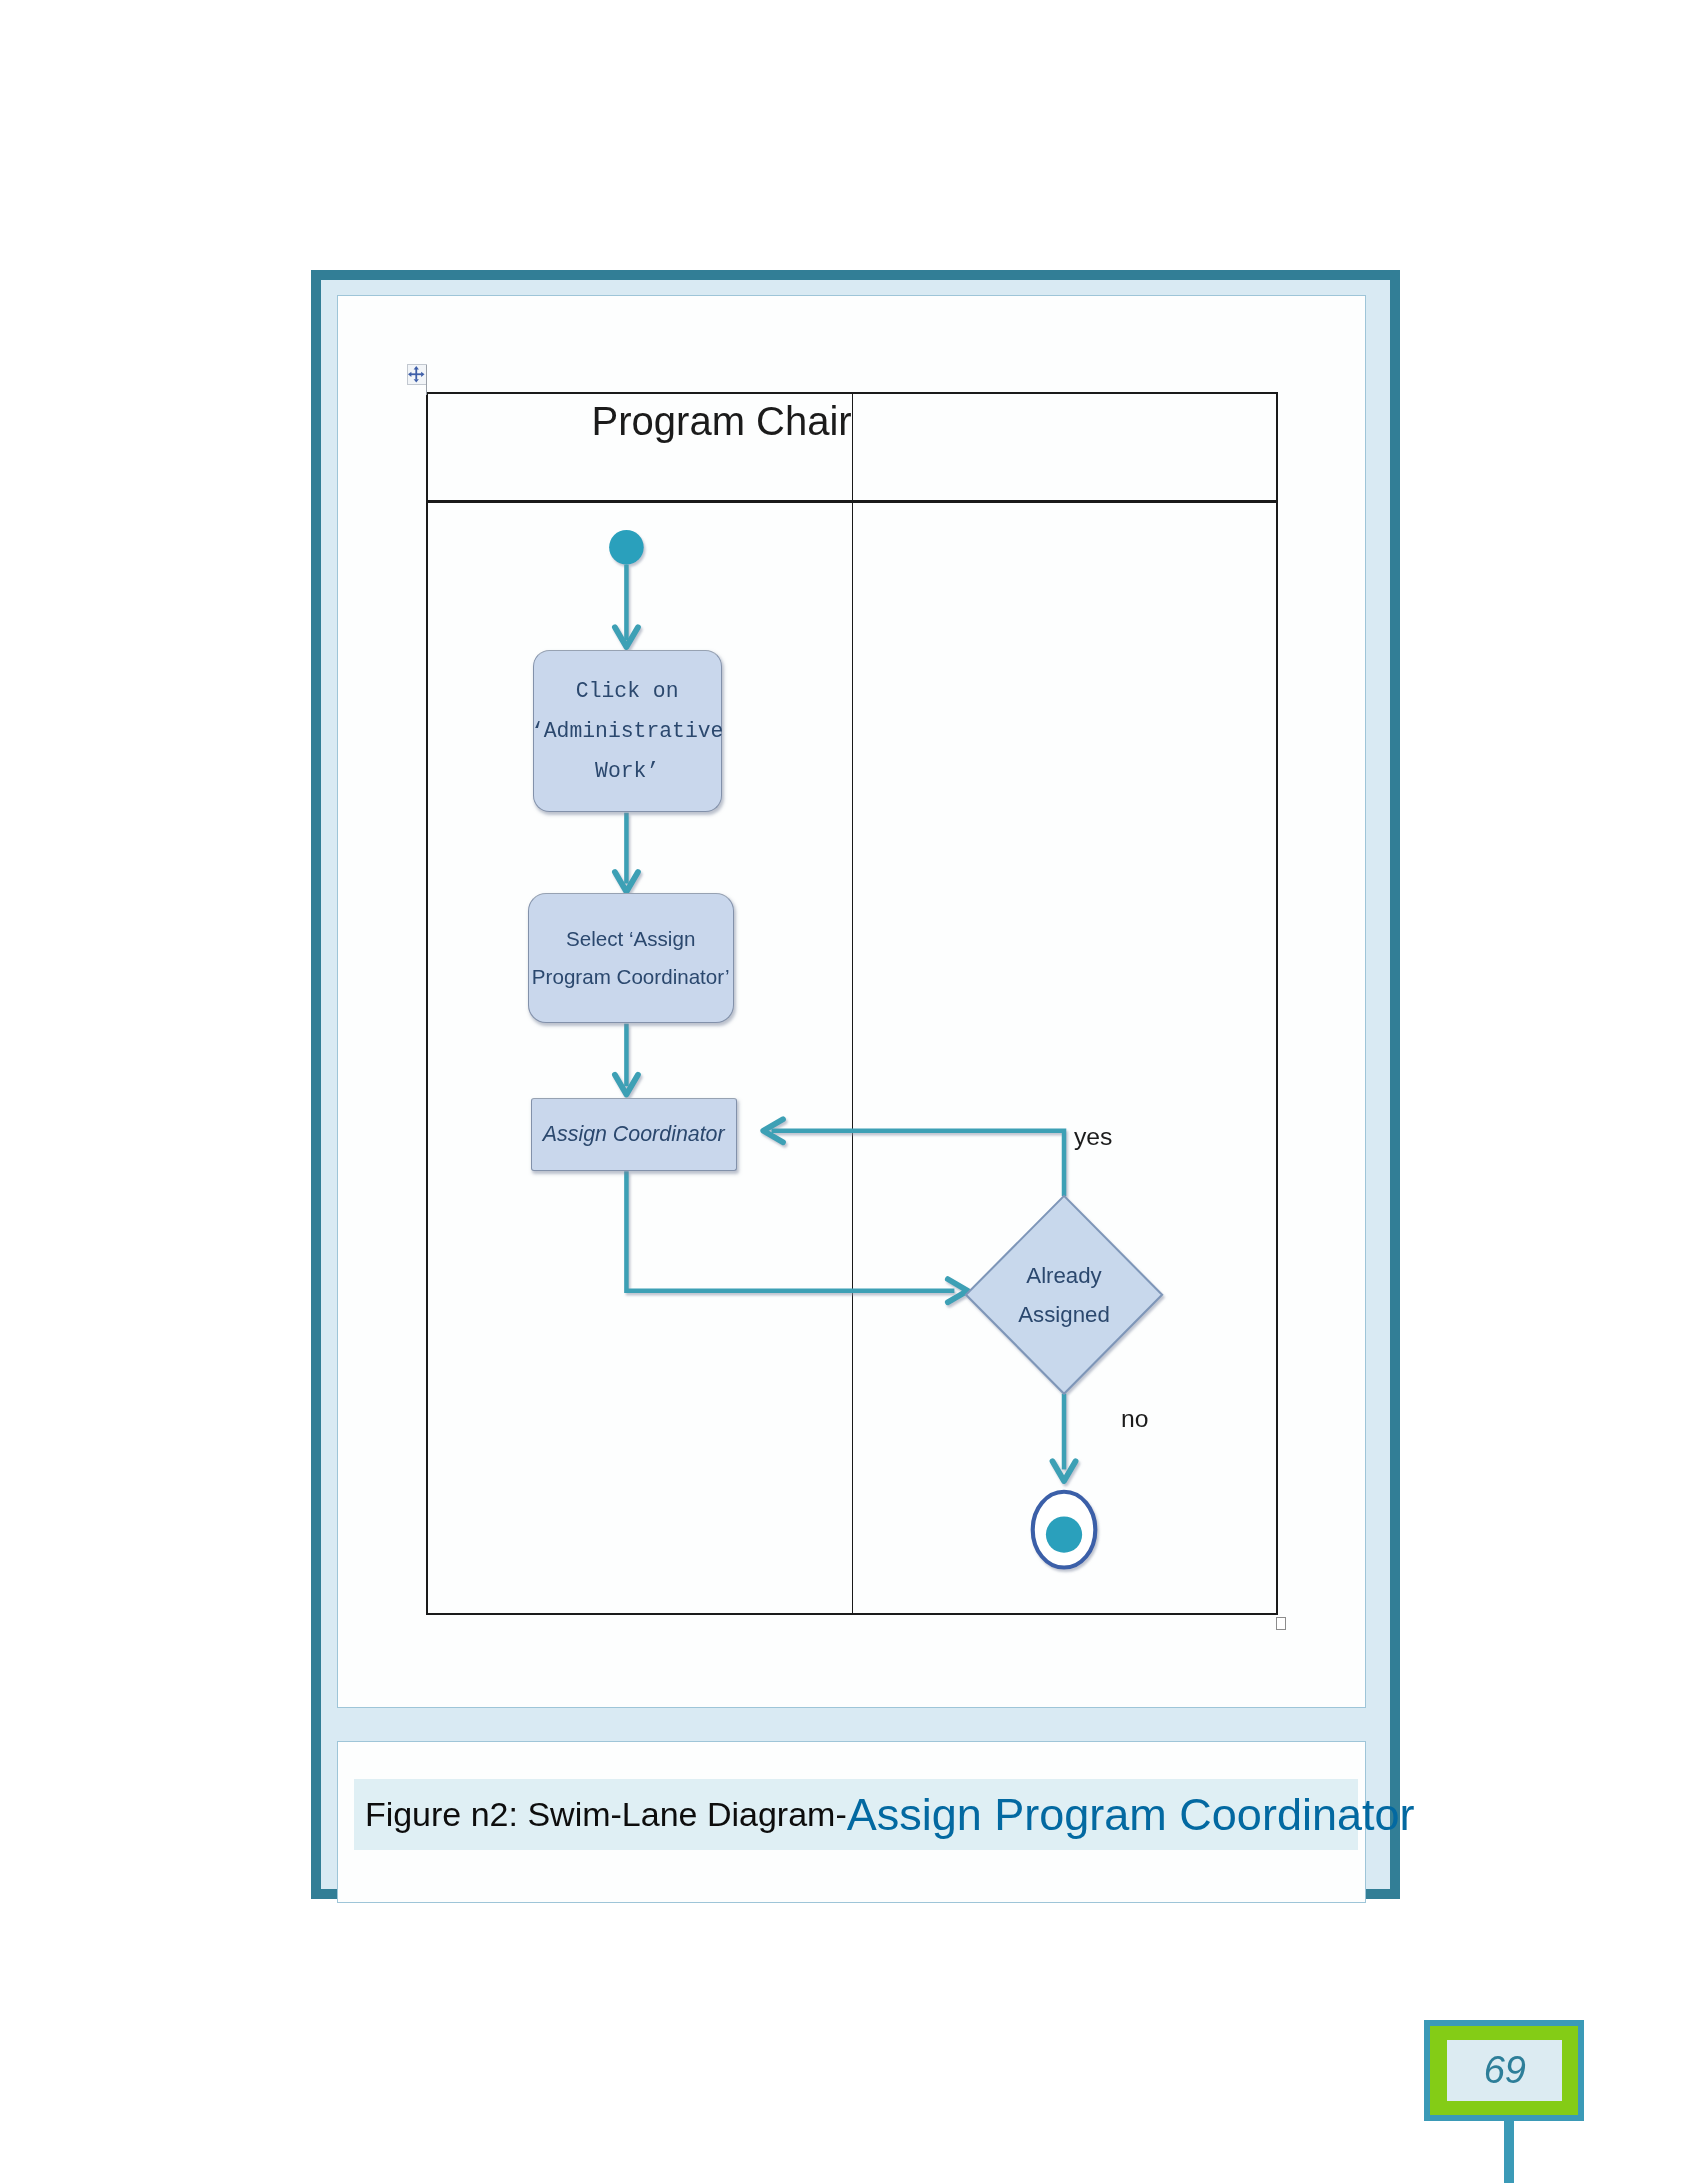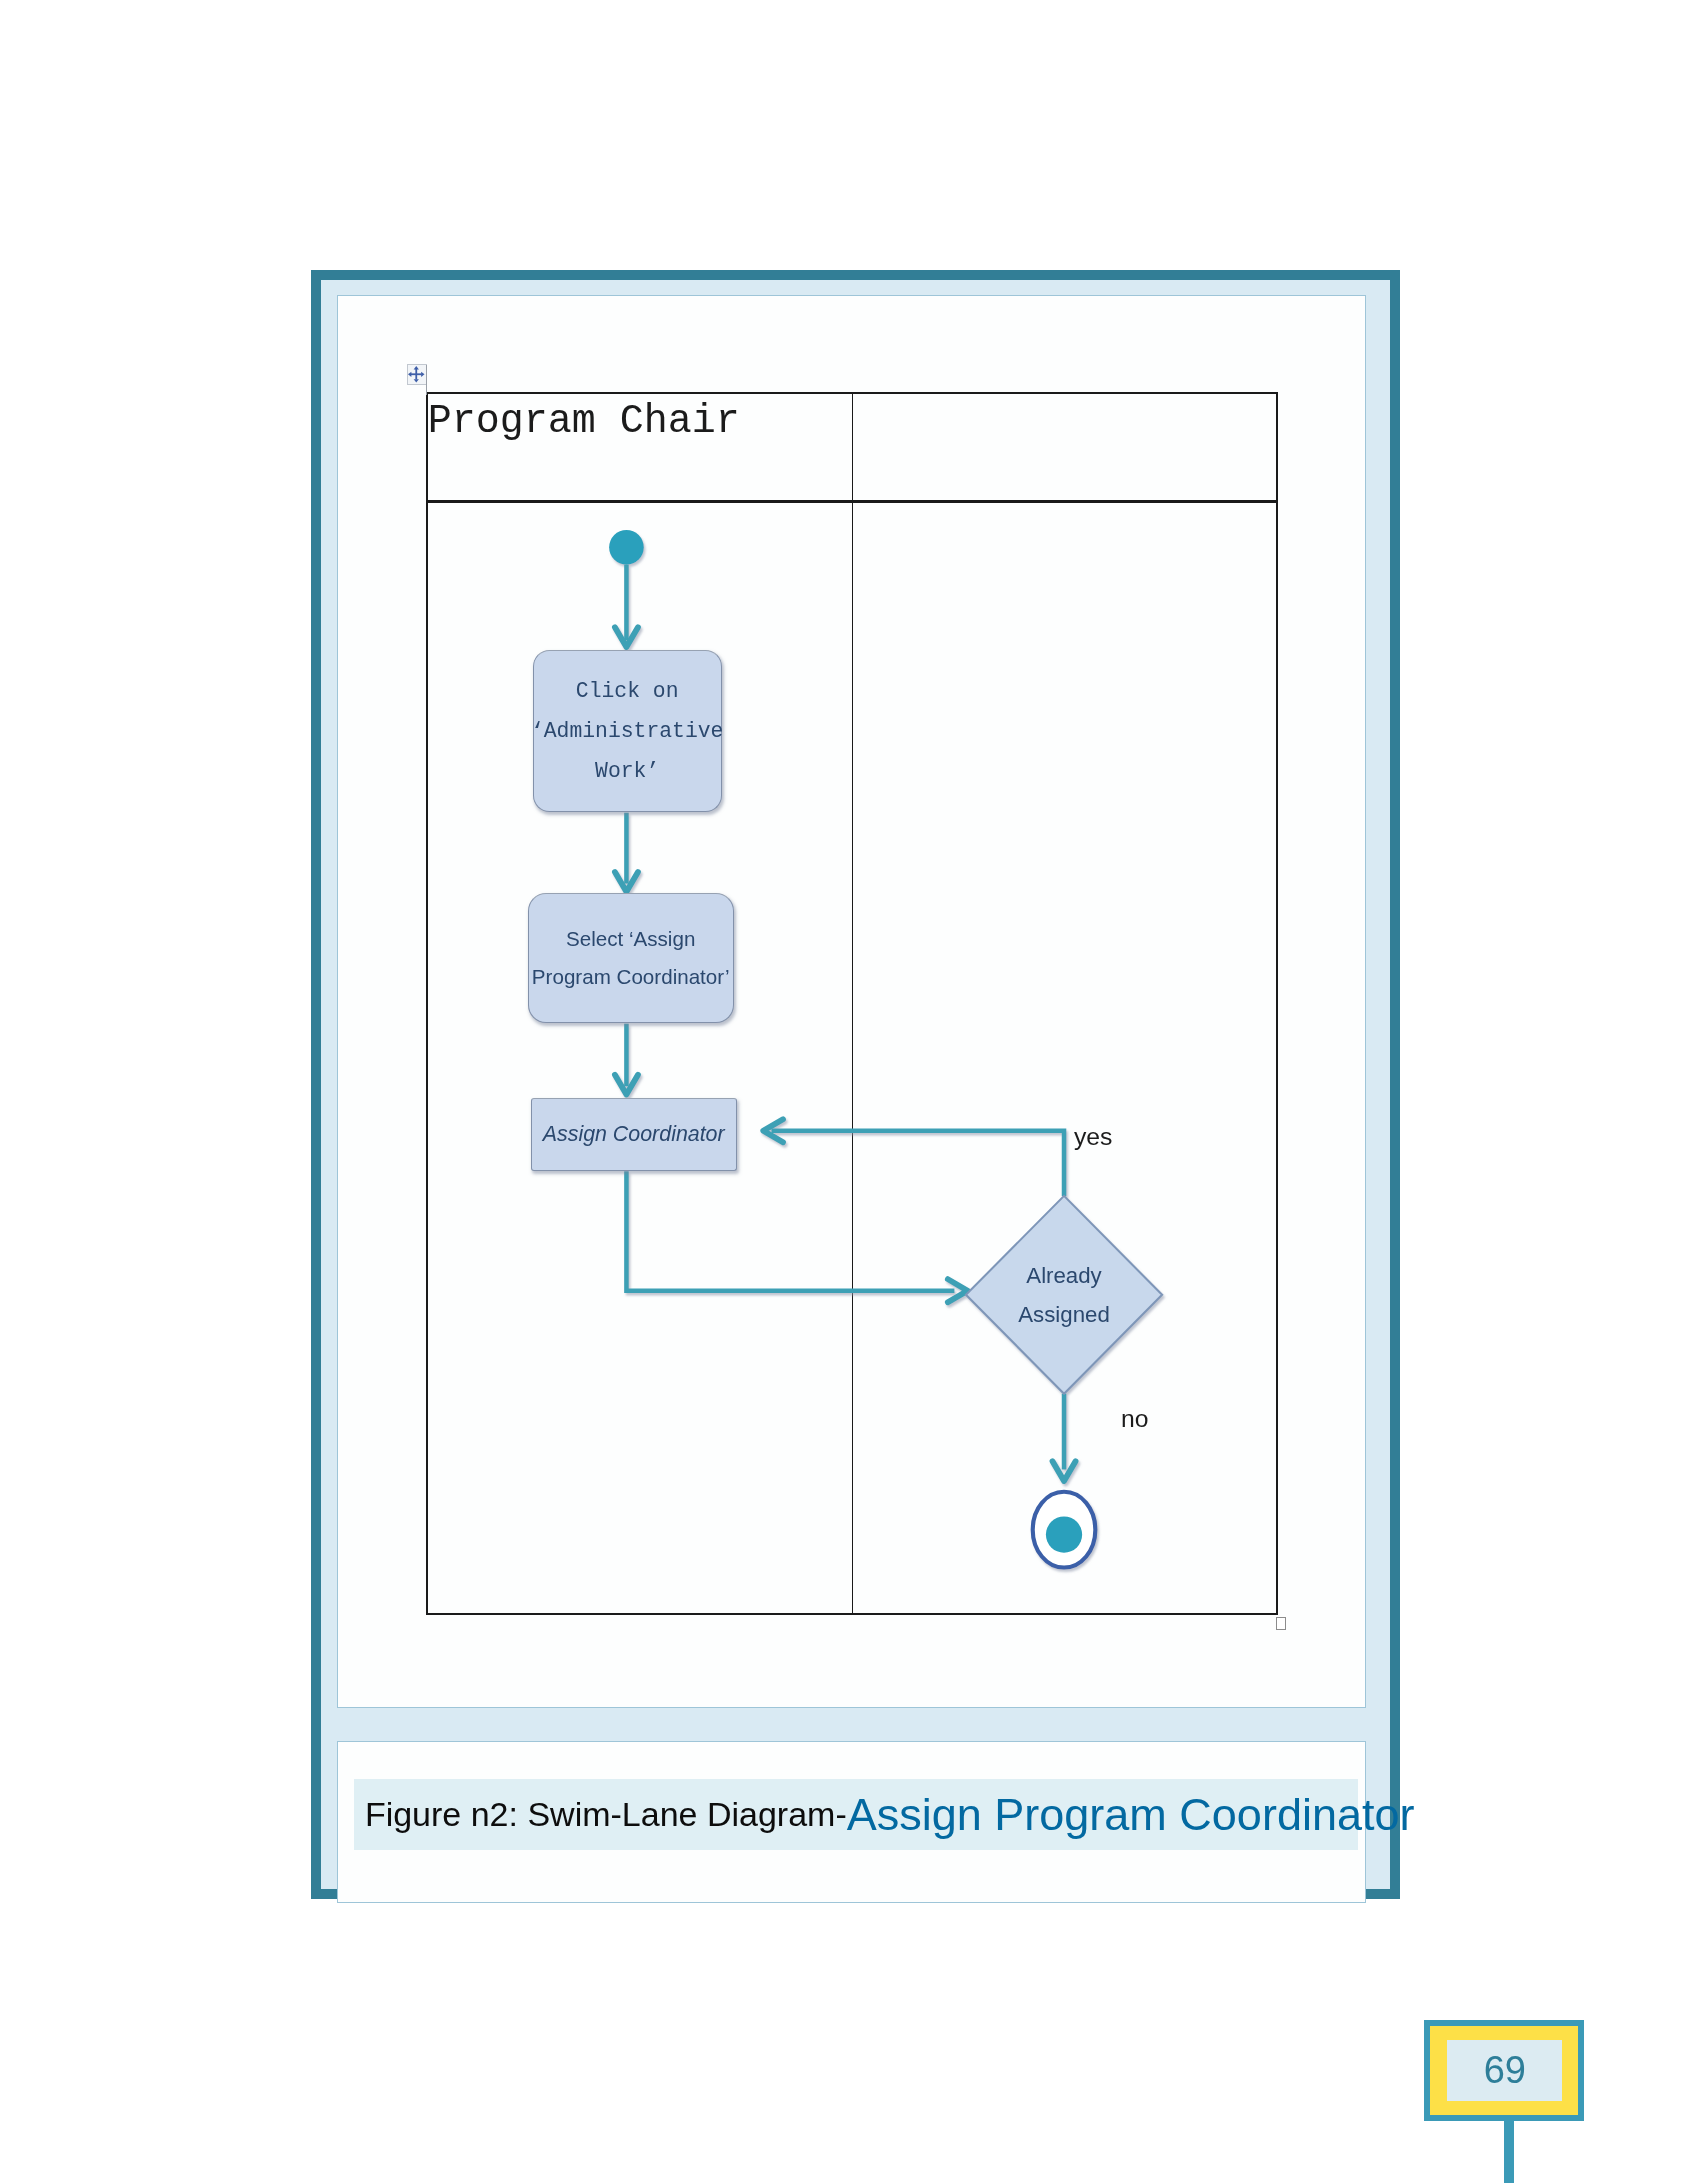--- a/index.html
+++ b/index.html
@@ -13,22 +13,22 @@
 
   .panel { position:absolute; background:#FDFEFE; border:1.6px solid #9EC5D8; }
   .diagram-panel { left:15.7px; top:15px; width:1029px; height:1413px; }
   .caption-panel { left:15.7px; top:1461px; width:1029px; height:162px; }
 
   
   .swim-table { position:absolute; left:88px; top:96px; width:852px; height:1223px;
                 border:2.5px solid #1A1A1A; background:transparent; z-index:1; }
   .header-sep { position:absolute; left:0; right:0; top:106px; height:2.5px; background:#1A1A1A; }
   .lane-divider { position:absolute; left:424px; top:0; bottom:0; width:1.6px; background:#1A1A1A; }
-  .lane-label { position:absolute; top:5px; text-align:left; font-size:40px; color:#1B1B1B;
-                letter-spacing:0px;font-family:Liberation Mono, monospace; }
+  .lane-label { position:absolute; top:5px; text-align:right; font-size:40px; color:#1B1B1B;
+                letter-spacing:0px; }
   .lane-label.left  { left:0;     width:424px; }
   .lane-label.right { left:426px; width:423px; }
 
   
   .move-handle { position:absolute; left:69px; top:68px; width:20px; height:21.4px;
                  background:#F2F5F8; border:0.8px solid #C2C8D0; z-index:5;
                  display:flex; align-items:center; justify-content:center; }
   .move-handle:after { content:""; position:absolute; right:-1.6px; top:0; width:0.8px; height:30px; background:#9AA0A8; }
   .resize-handle { position:absolute; left:938px; top:1321px; width:10.7px; height:13px;
                    border:1.6px solid #8C8C8C; background:#FFFFFF; z-index:5; }
@@ -51,21 +51,21 @@
 
   
   .caption-highlight { position:absolute; left:16.5px; top:37px; width:1004px; height:71px;
                        background:#DFEFF4; display:flex; align-items:center;
                        padding-left:10.7px; white-space:nowrap; }
   .cap-small { font-size:34px; color:#0D0D0D; }
   .cap-large { font-size:45px; color:#0369a1; }
 
   
   .page-num-box { position:absolute; left:1424px; top:2020px; width:160px; height:101px;
-                  border:6.6px solid #3B9AB7; background:#fde047; }
+                  border:6.6px solid #3B9AB7; background:#84cc16;font-style:italic; }
   .page-num-inner { position:absolute; left:17.3px; top:14px; width:115px; height:61px;
                     background:#DCEBF2; display:flex; align-items:center; justify-content:center;
                     font-size:38px; color:#2D7E99; }
   .page-num-stem { position:absolute; left:1504px; top:2121px; width:10px; height:62px; background:#3B9AB7; }
 </style>
 </head>
 <body>
 
 <div class="page">
 

